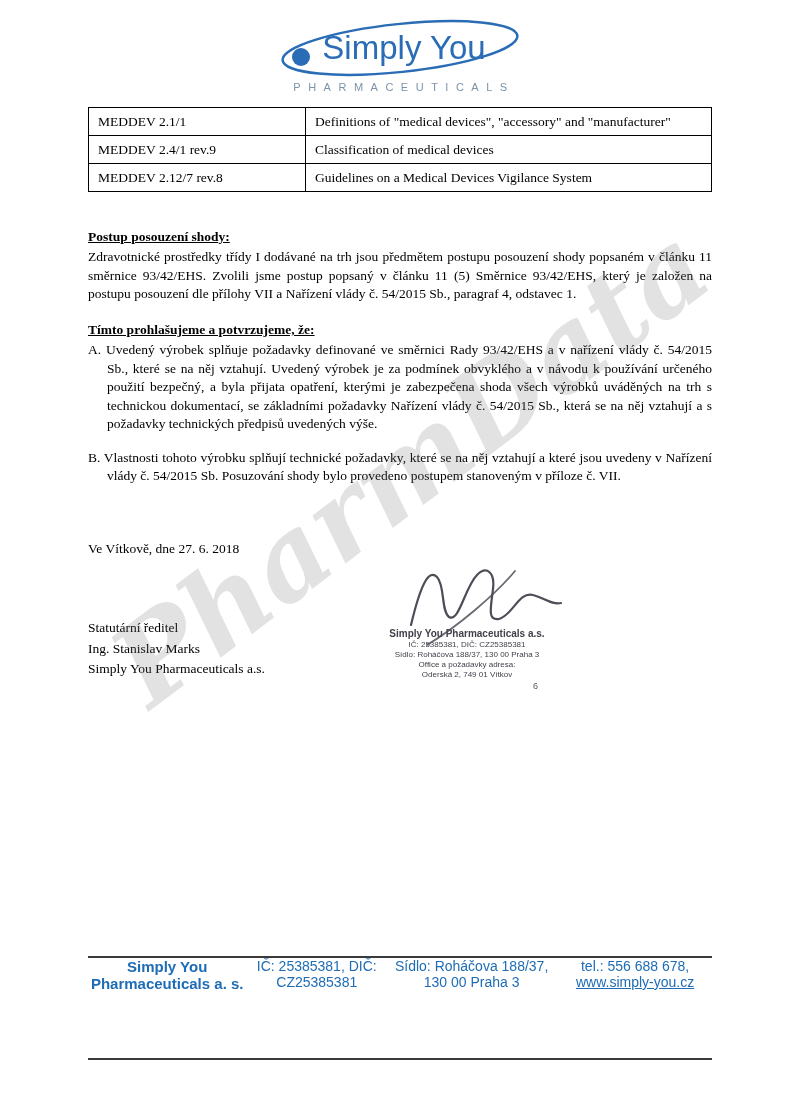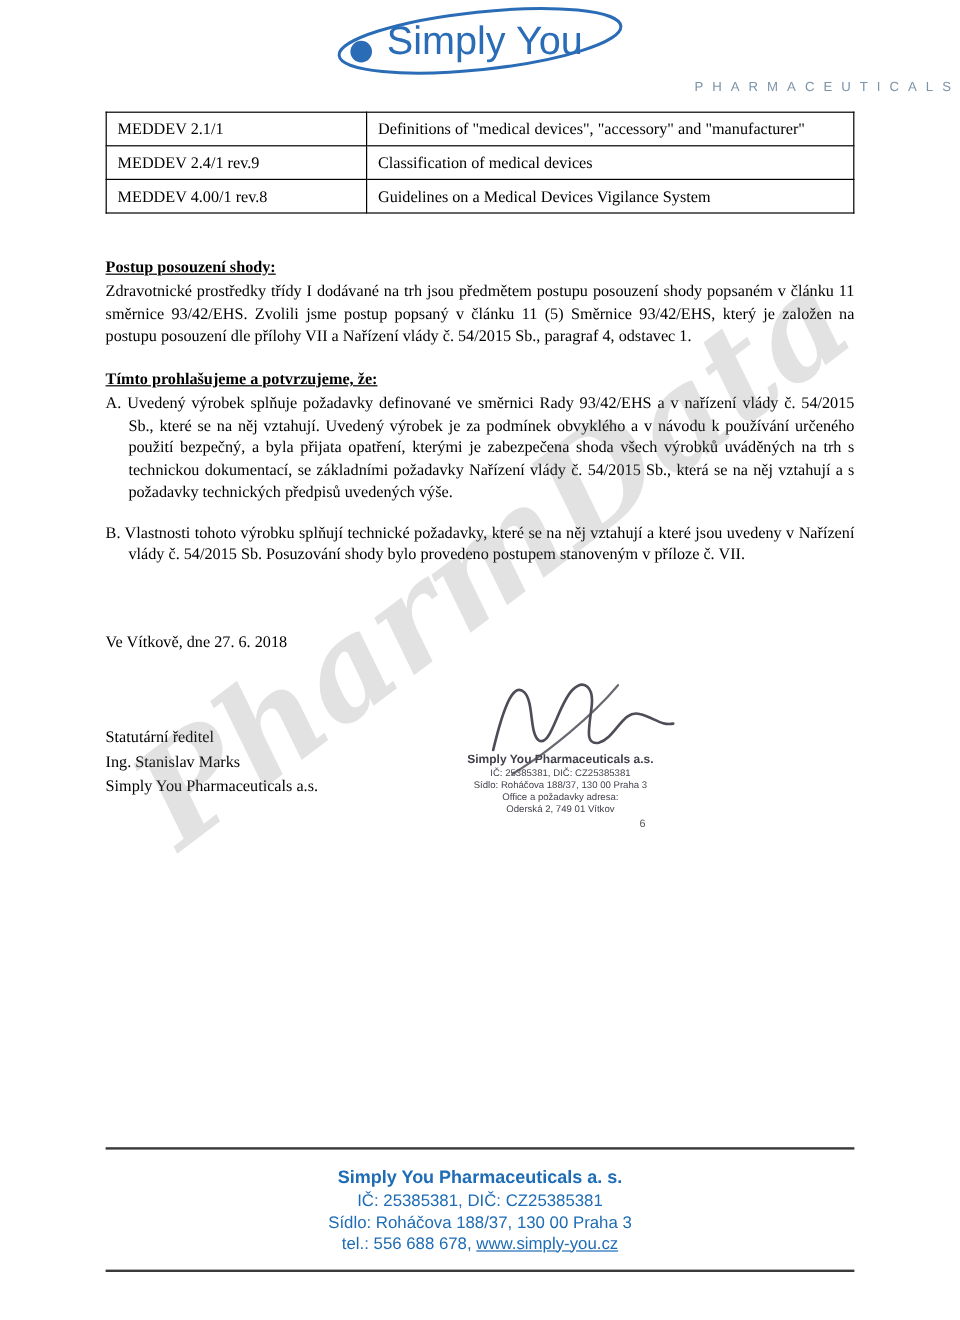--- a/index.html
+++ b/index.html
@@ -11,26 +11,26 @@
   }
   
   .watermark{
     position:absolute;top:400px;left:-80px;width:980px;
     transform:rotate(-37deg);transform-origin:50% 50%;
     font-family:"DejaVu Serif", serif;font-style:italic;font-weight:bold;
     font-size:112px;color:rgba(110,110,110,0.20);
     text-align:center;white-space:nowrap;pointer-events:none;z-index:3;
   }
   
-  .header{position:relative;z-index:1;text-align:center;padding-top:4px;}
+  .header{position:relative;z-index:1;text-align:center;padding-top:18px;}
   .logo-svg{display:block;margin:0 auto;}
   .logo-sub{
     font-family:"Liberation Sans", sans-serif;font-size:11px;
     letter-spacing:7.5px;text-transform:uppercase;color:#7d93a8;
-    margin-top:1px;padding-left:8px;text-align:right;
+    margin-top:1px;padding-left:8px;
   }
   .tagline{
     font-family:"Liberation Sans", sans-serif;font-size:19px;
     color:var(--brand_blue,#2a6db6);margin-top:10px;
   }
   
   .meddev{border-collapse:collapse;margin:14px 0 0 88px;width:624px;position:relative;z-index:1;}
   .meddev td{
     border:1px solid #000;font-size:13.5px;padding:4px 9px;height:19px;
     vertical-align:middle;
@@ -57,21 +57,21 @@
   .stamp .s1{font-weight:bold;font-size:10px;}
   .stamp .s2{font-size:8px;margin-top:1px;}
   .page-number{
     position:absolute;left:533px;top:681px;font-size:9px;color:#55555e;
     font-family:"Liberation Sans", sans-serif;z-index:1;
   }
   
   .footer{
     position:absolute;left:88px;right:88px;top:956px;height:100px;
     border-top:2px solid #3a3a3a;border-bottom:2px solid #3a3a3a;
-    display:flex;flex-direction:column;justify-content:center;gap:2px;
+    display:flex;flex-direction:row;justify-content:center;gap:2px;
     text-align:center;font-family:"Liberation Sans", sans-serif;
     color:var(--footer_blue,#1e6cb5);z-index:1;
   }
   .footer .f-company{font-weight:bold;font-size:15px;}
   .footer .f-line{font-size:14px;}
   .footer .f-link{text-decoration:underline;cursor:pointer;}
 </style>
 </head>
 <body>
 
@@ -92,21 +92,21 @@
     <tbody>
       <tr>
         <td class="code">MEDDEV 2.1/1</td>
         <td>Definitions of "medical devices", "accessory" and "manufacturer"</td>
       </tr>
       <tr>
         <td class="code">MEDDEV 2.4/1 rev.9</td>
         <td>Classification of medical devices</td>
       </tr>
       <tr>
-        <td class="code">MEDDEV 4.00/1 rev.8</td>
+        <td class="code">MEDDEV 2.12/7 rev.8</td>
         <td>Guidelines on a Medical Devices Vigilance System</td>
       </tr>
     </tbody>
   </table>
 
   <div class="content">
     <div class="section-heading">Postup posouzení shody:</div>
     <p class="para">Zdravotnické prostředky třídy I dodávané na trh jsou předmětem postupu posouzení shody popsaném v článku 11 směrnice 93/42/EHS. Zvolili jsme postup popsaný v článku 11 (5) Směrnice 93/42/EHS, který je založen na postupu posouzení dle přílohy VII a Nařízení vlády č. 54/2015 Sb., paragraf 4, odstavec 1.</p>
 
     <div class="section-heading second">Tímto prohlašujeme a potvrzujeme, že:</div>

